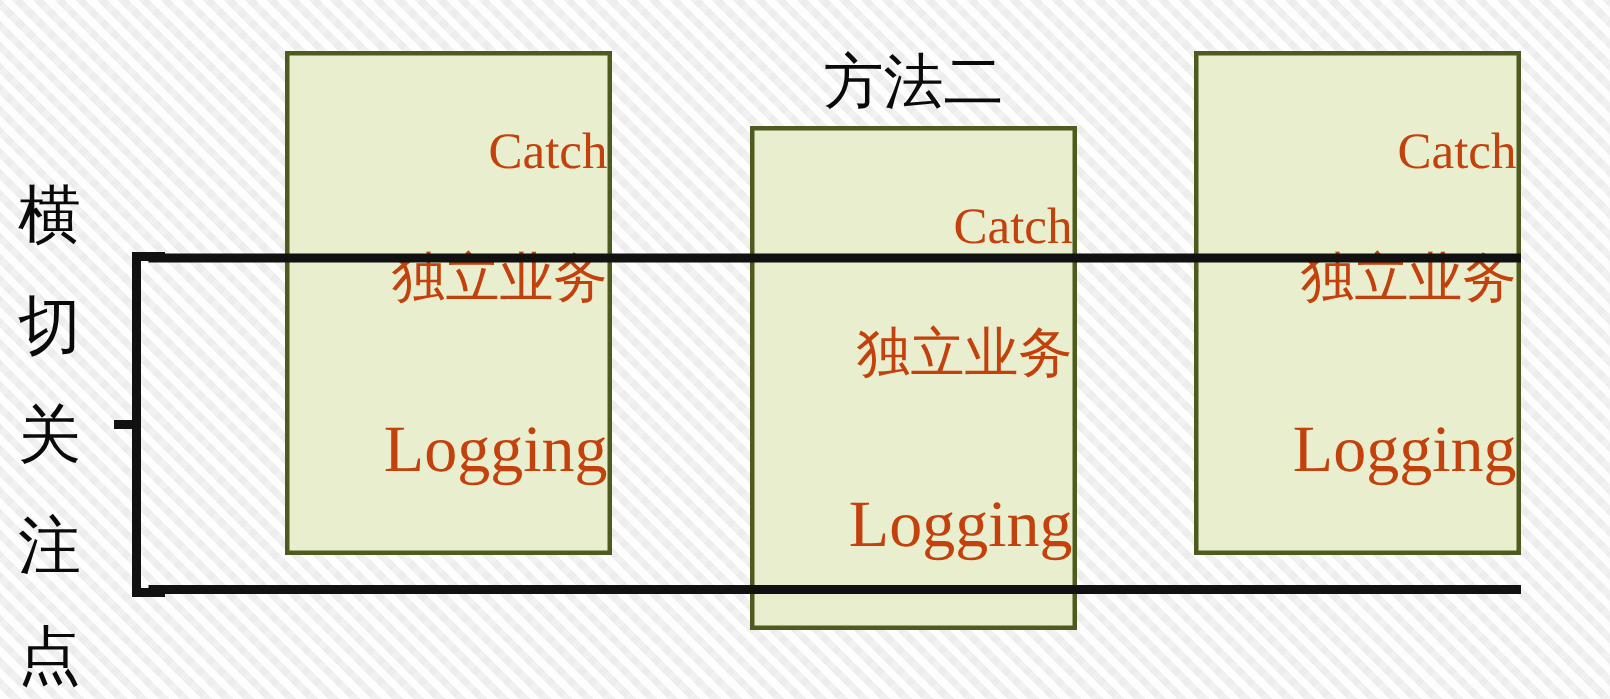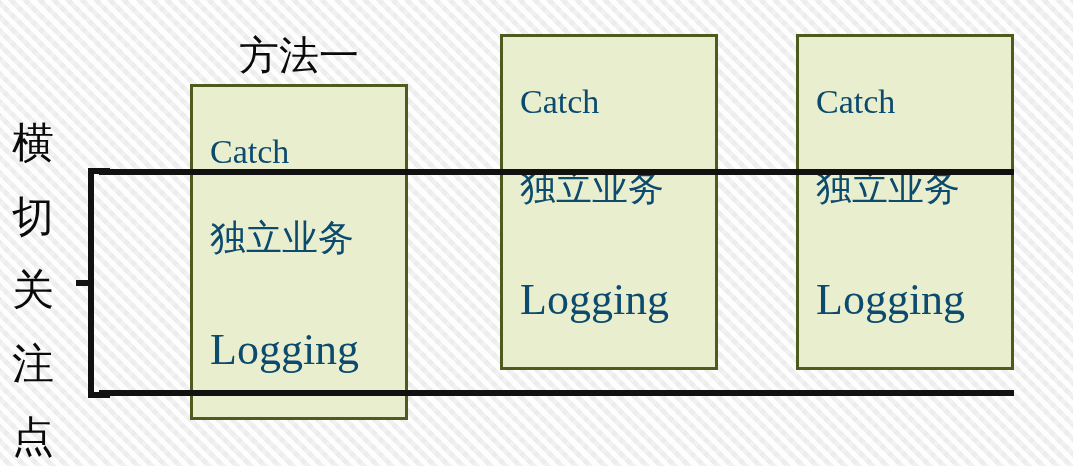--- a/index.html
+++ b/index.html
@@ -123,37 +123,37 @@
   .col-box {
     position: relative;
     margin-top: 4px;
     height: 336px;
     background: #e9efce;
     border: 3px solid #4e5b1e;
     box-sizing: border-box;
   }
   .cell {
     position: absolute;
-    left: 17px;
+    left: 4px;
     right: 0;
-    text-align: left;
-    color: #0c4a6e;
+    text-align: right;
+    color: #c2410c;
     white-space: nowrap;
   }
   .cell-catch {
     top: 46px;
     font-size: 34px;
     line-height: 38px;
     font-family: "Liberation Serif", "DejaVu Serif", serif;
   }
   .cell-business {
     top: 130px;
     font-size: 36px;
     line-height: 42px;
-    font-family: Liberation Sans, sans-serif;
+    font-family: Liberation Mono, monospace;
   }
   .cell-logging {
     top: 244px;
     font-size: 44px;
     line-height: 38px;
     font-family: "Liberation Serif", "DejaVu Serif", serif;
   }
 
   #col-0 { left: 190px; width: 218px; }
   #col-1 { left: 500px; width: 218px; }
@@ -176,29 +176,29 @@
     <div class="spine"></div>
     <div class="arm-top"></div>
     <div class="arm-bottom"></div>
     <div class="tick"></div>
   </div>
 
   <div class="hline top"></div>
   <div class="hline bottom"></div>
 
   <div class="col" id="col-0">
-    <div class="col-title">方法一</div>
     <div class="col-box">
       <div class="cell cell-catch">Catch</div>
       <div class="cell cell-business">独立业务</div>
       <div class="cell cell-logging">Logging</div>
     </div>
   </div>
 
   <div class="col" id="col-1">
+    <div class="col-title">方法二</div>
     <div class="col-box">
       <div class="cell cell-catch">Catch</div>
       <div class="cell cell-business">独立业务</div>
       <div class="cell cell-logging">Logging</div>
     </div>
   </div>
 
   <div class="col" id="col-2">
     <div class="col-box">
       <div class="cell cell-catch">Catch</div>

